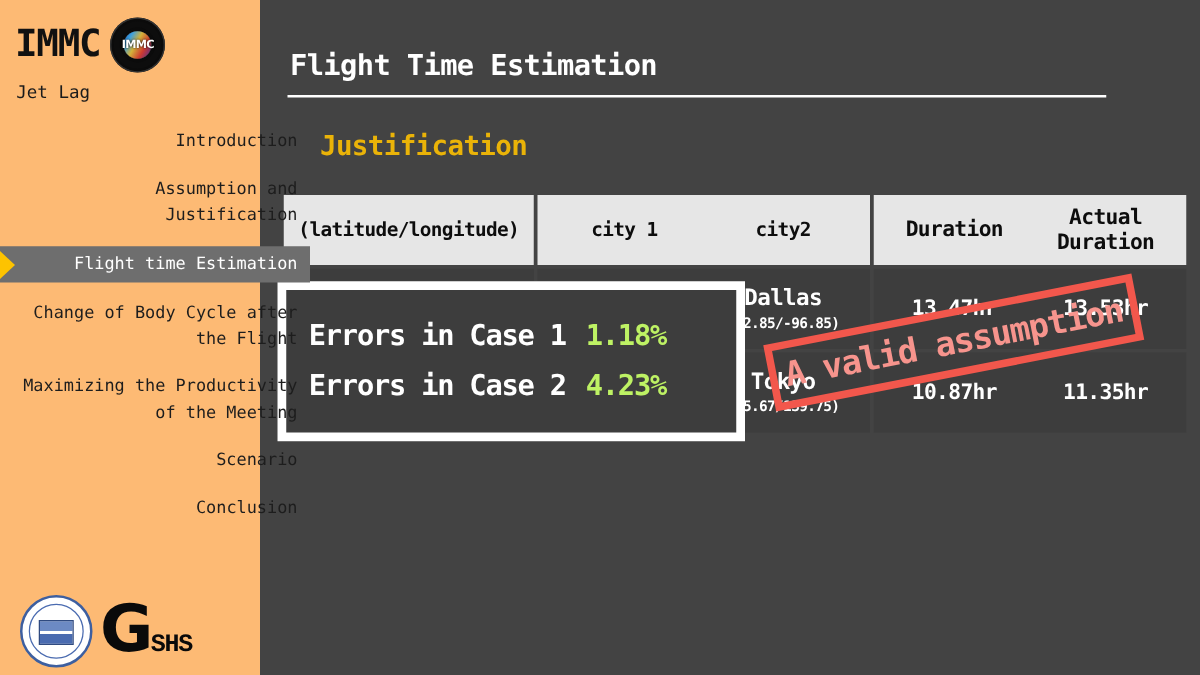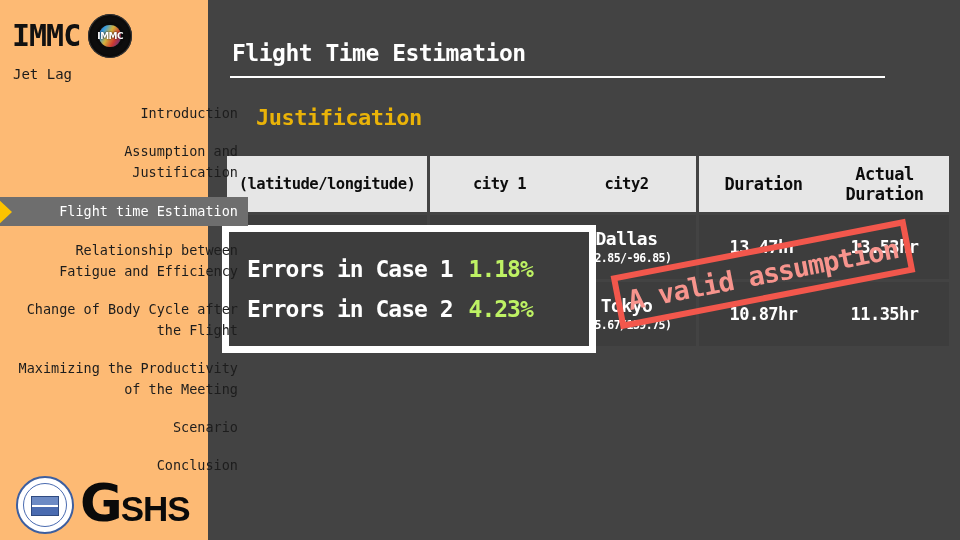--- a/index.html
+++ b/index.html
@@ -160,22 +160,22 @@
     color: #0a0a0a;
   }
   #gshs-g {
     font-family: "DejaVu Sans", sans-serif;
     font-size: 52px;
     font-weight: 700;
     line-height: 0.85;
     letter-spacing: -2px;
   }
   #gshs-rest {
-    font-family: Liberation Sans, sans-serif;
-    font-size: 35px;
+    font-family: Liberation Mono, monospace;
+    font-size: 20px;
     font-weight: 700;
     letter-spacing: -1px;
   }
 
   
   #main {
     position: absolute;
     left: 208px; top: 0;
     width: 752px;
     height: 540px;
@@ -334,21 +334,20 @@
         <div class="mark">IMMC</div>
       </div>
     </div>
 
     <div id="jetlag">Jet Lag</div>
 
     <div class="nav-list">
       <div class="nav-item">Introduction</div>
       <div class="nav-item">Assumption and Justification</div>
       <div class="nav-item active">Flight time Estimation</div>
-      <div class="nav-item">Relationship between Fatigue and Efficiency</div>
       <div class="nav-item">Change of Body Cycle after the Flight</div>
       <div class="nav-item">Maximizing the Productivity of the Meeting</div>
       <div class="nav-item">Scenario</div>
       <div class="nav-item">Conclusion</div>
     </div>
 
     <div id="gshs">
       <div id="school-seal">
         <div class="seal-core"></div>
       </div>

